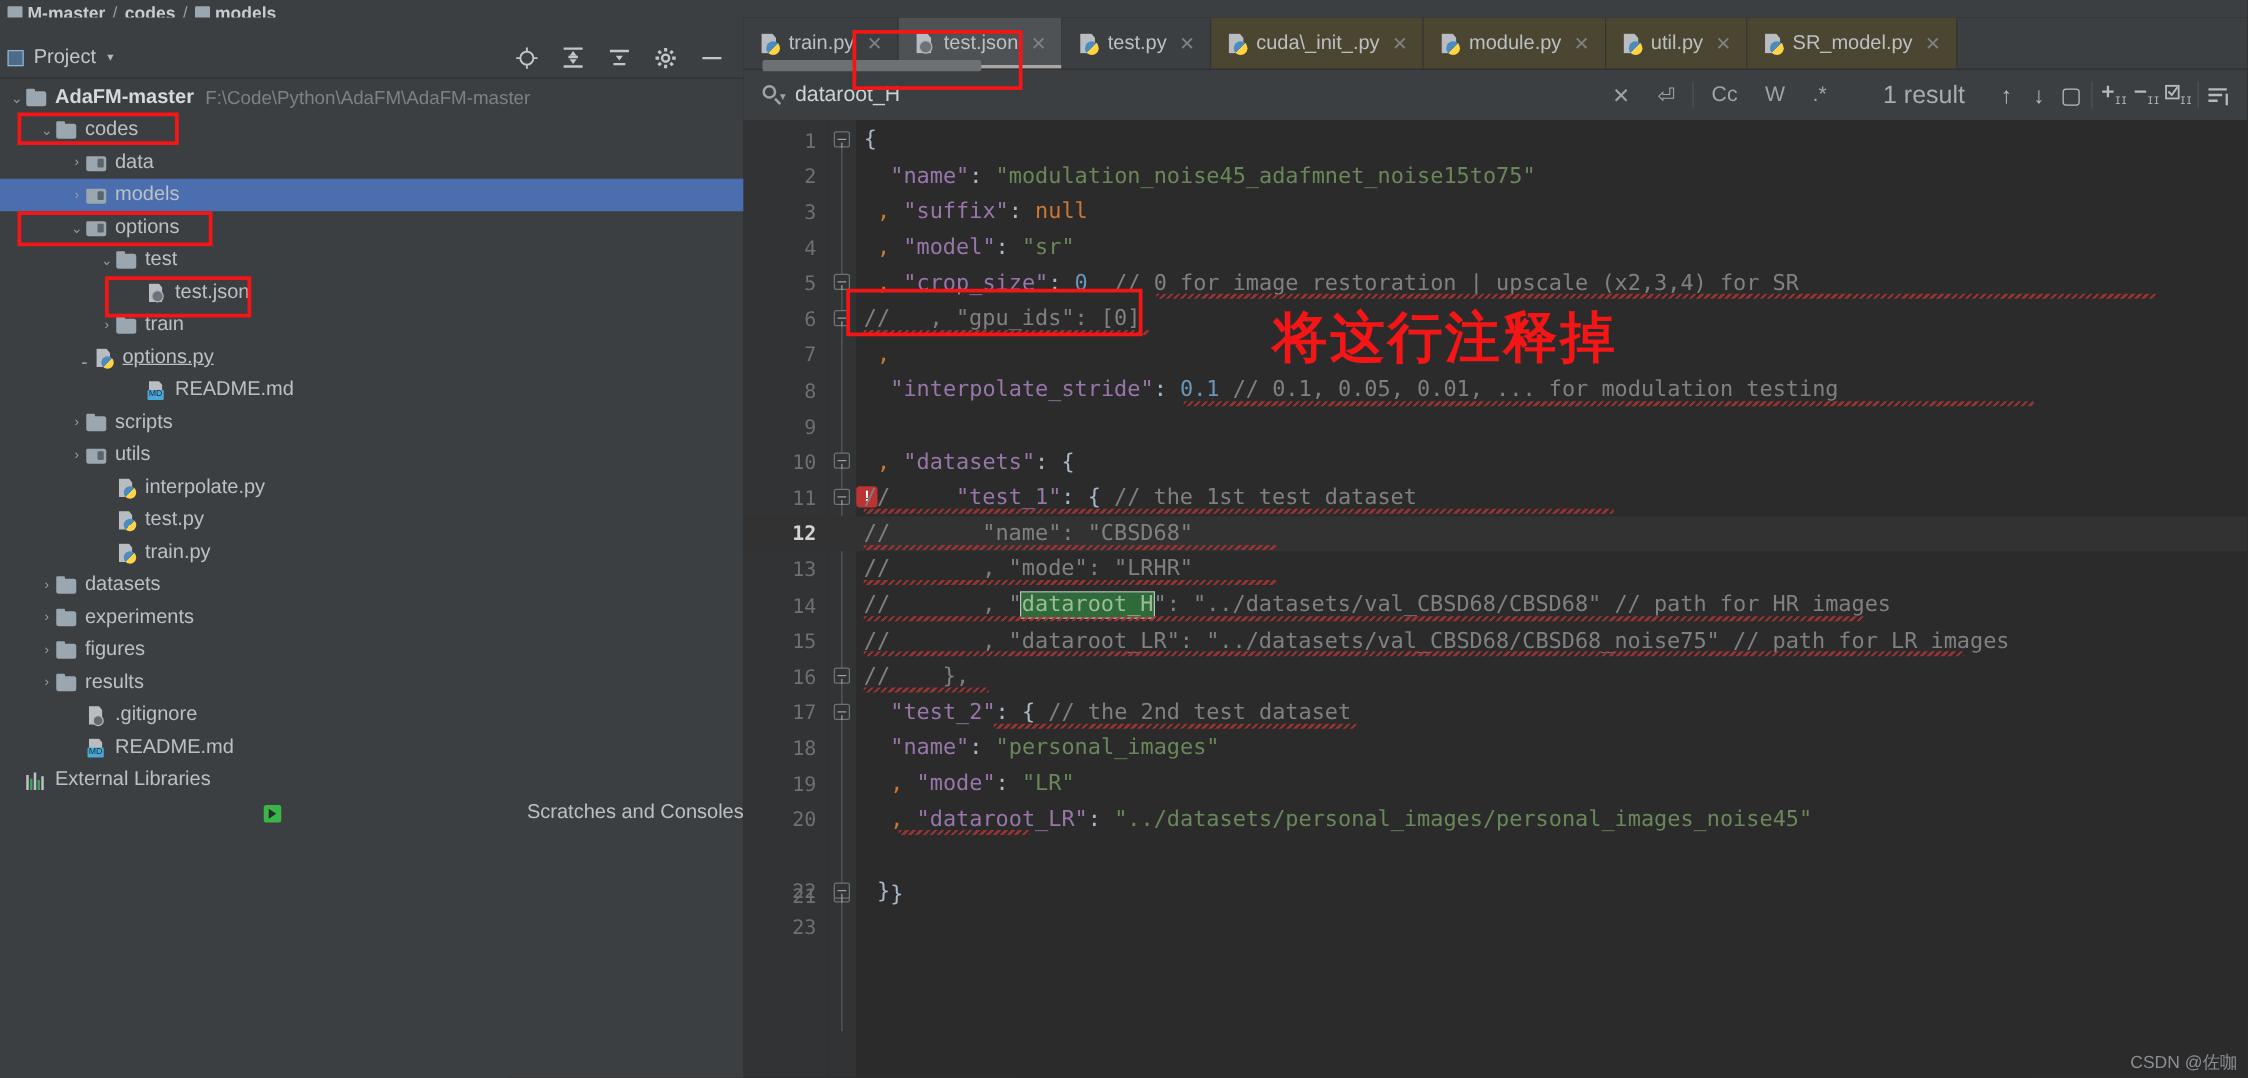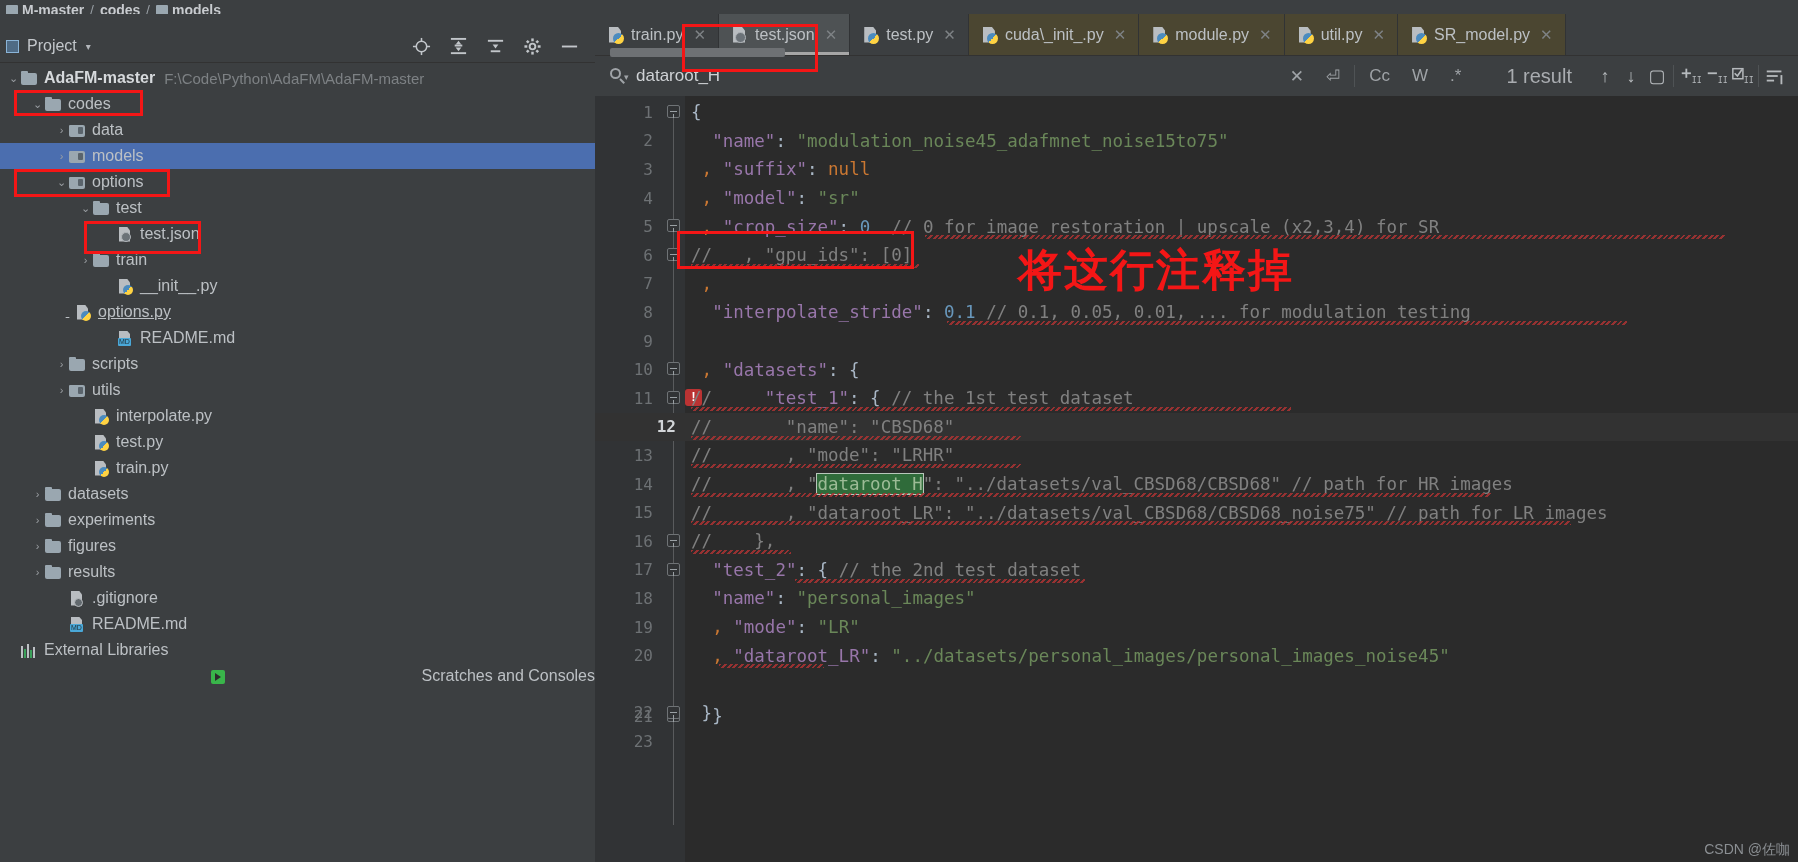--- a/index.html
+++ b/index.html
@@ -118,21 +118,21 @@
 
   
   .code{position:relative;height:767px;background:#2b2b2b;overflow:hidden;}
   .gutter{position:absolute;left:0;top:0;width:68px;height:100%;background:#313335;}
   .foldcol{position:absolute;left:68px;top:0;width:22px;height:100%;background:#313335;}
   .foldline{position:absolute;left:78px;top:14px;bottom:38px;width:1px;background:#595b5d;}
   .lines{position:absolute;left:0;top:0;right:0;bottom:0;}
   .ln{position:absolute;left:0;right:0;height:28.6px;display:flex;align-items:center;}
   .ln .num{position:absolute;left:0;width:58px;text-align:right;color:#6d7174;
            font-family:"DejaVu Sans Mono",monospace;font-size:16px;}
-  .ln.cur .num{color:#d2d5d8;font-weight:bold;padding-left:23px;}
+  .ln.cur .num{color:#d2d5d8;font-weight:bold;}
   .ln.cur{background:#323232;}
   .ln .txt{position:absolute;left:96px;white-space:pre;
            font-family:"DejaVu Sans Mono",monospace;font-size:17.5px;letter-spacing:0px;}
   .fold{position:absolute;left:72px;width:13px;height:13px;border:1px solid #6f7376;box-sizing:border-box;
         border-radius:2px;color:#9aa0a4;font-size:11px;line-height:11px;text-align:center;background:#313335;}
   .fold.open::before{content:"";position:absolute;left:2px;top:5px;width:7px;height:1px;background:#9aa0a4;}
   .fold.open::after{content:"";position:absolute;left:5px;top:8px;width:1px;height:4px;background:#9aa0a4;}
   .warnico{position:absolute;left:90px;width:17px;height:17px;border-radius:3px;background:#b33;
      color:#fff;font-size:12px;font-weight:bold;text-align:center;line-height:17px;}
 
@@ -264,25 +264,20 @@
         </div>
         <div class="row" style="padding-left: 102px;">
           <span class="arrow none">·</span>
           <span class="ic json"></span>
           <span class="lbl">test.json</span>
         </div>
         <div class="row" style="padding-left: 78px;">
           <span class="arrow">›</span>
           <span class="ic folder"></span>
           <span class="lbl">train</span>
-        </div>
-        <div class="row" style="padding-left: 102px;">
-          <span class="arrow none">·</span>
-          <span class="ic py"></span>
-          <span class="lbl">__init__.py</span>
         </div>
         <div class="row" style="padding-left: 60px; text-decoration: underline;">
           <span class="arrow none">·</span>
           <span class="ic py"></span>
           <span class="lbl">options.py</span>
         </div>
         <div class="row" style="padding-left: 102px;">
           <span class="arrow none">·</span>
           <span class="ic md"></span>
           <span class="lbl">README.md</span>

